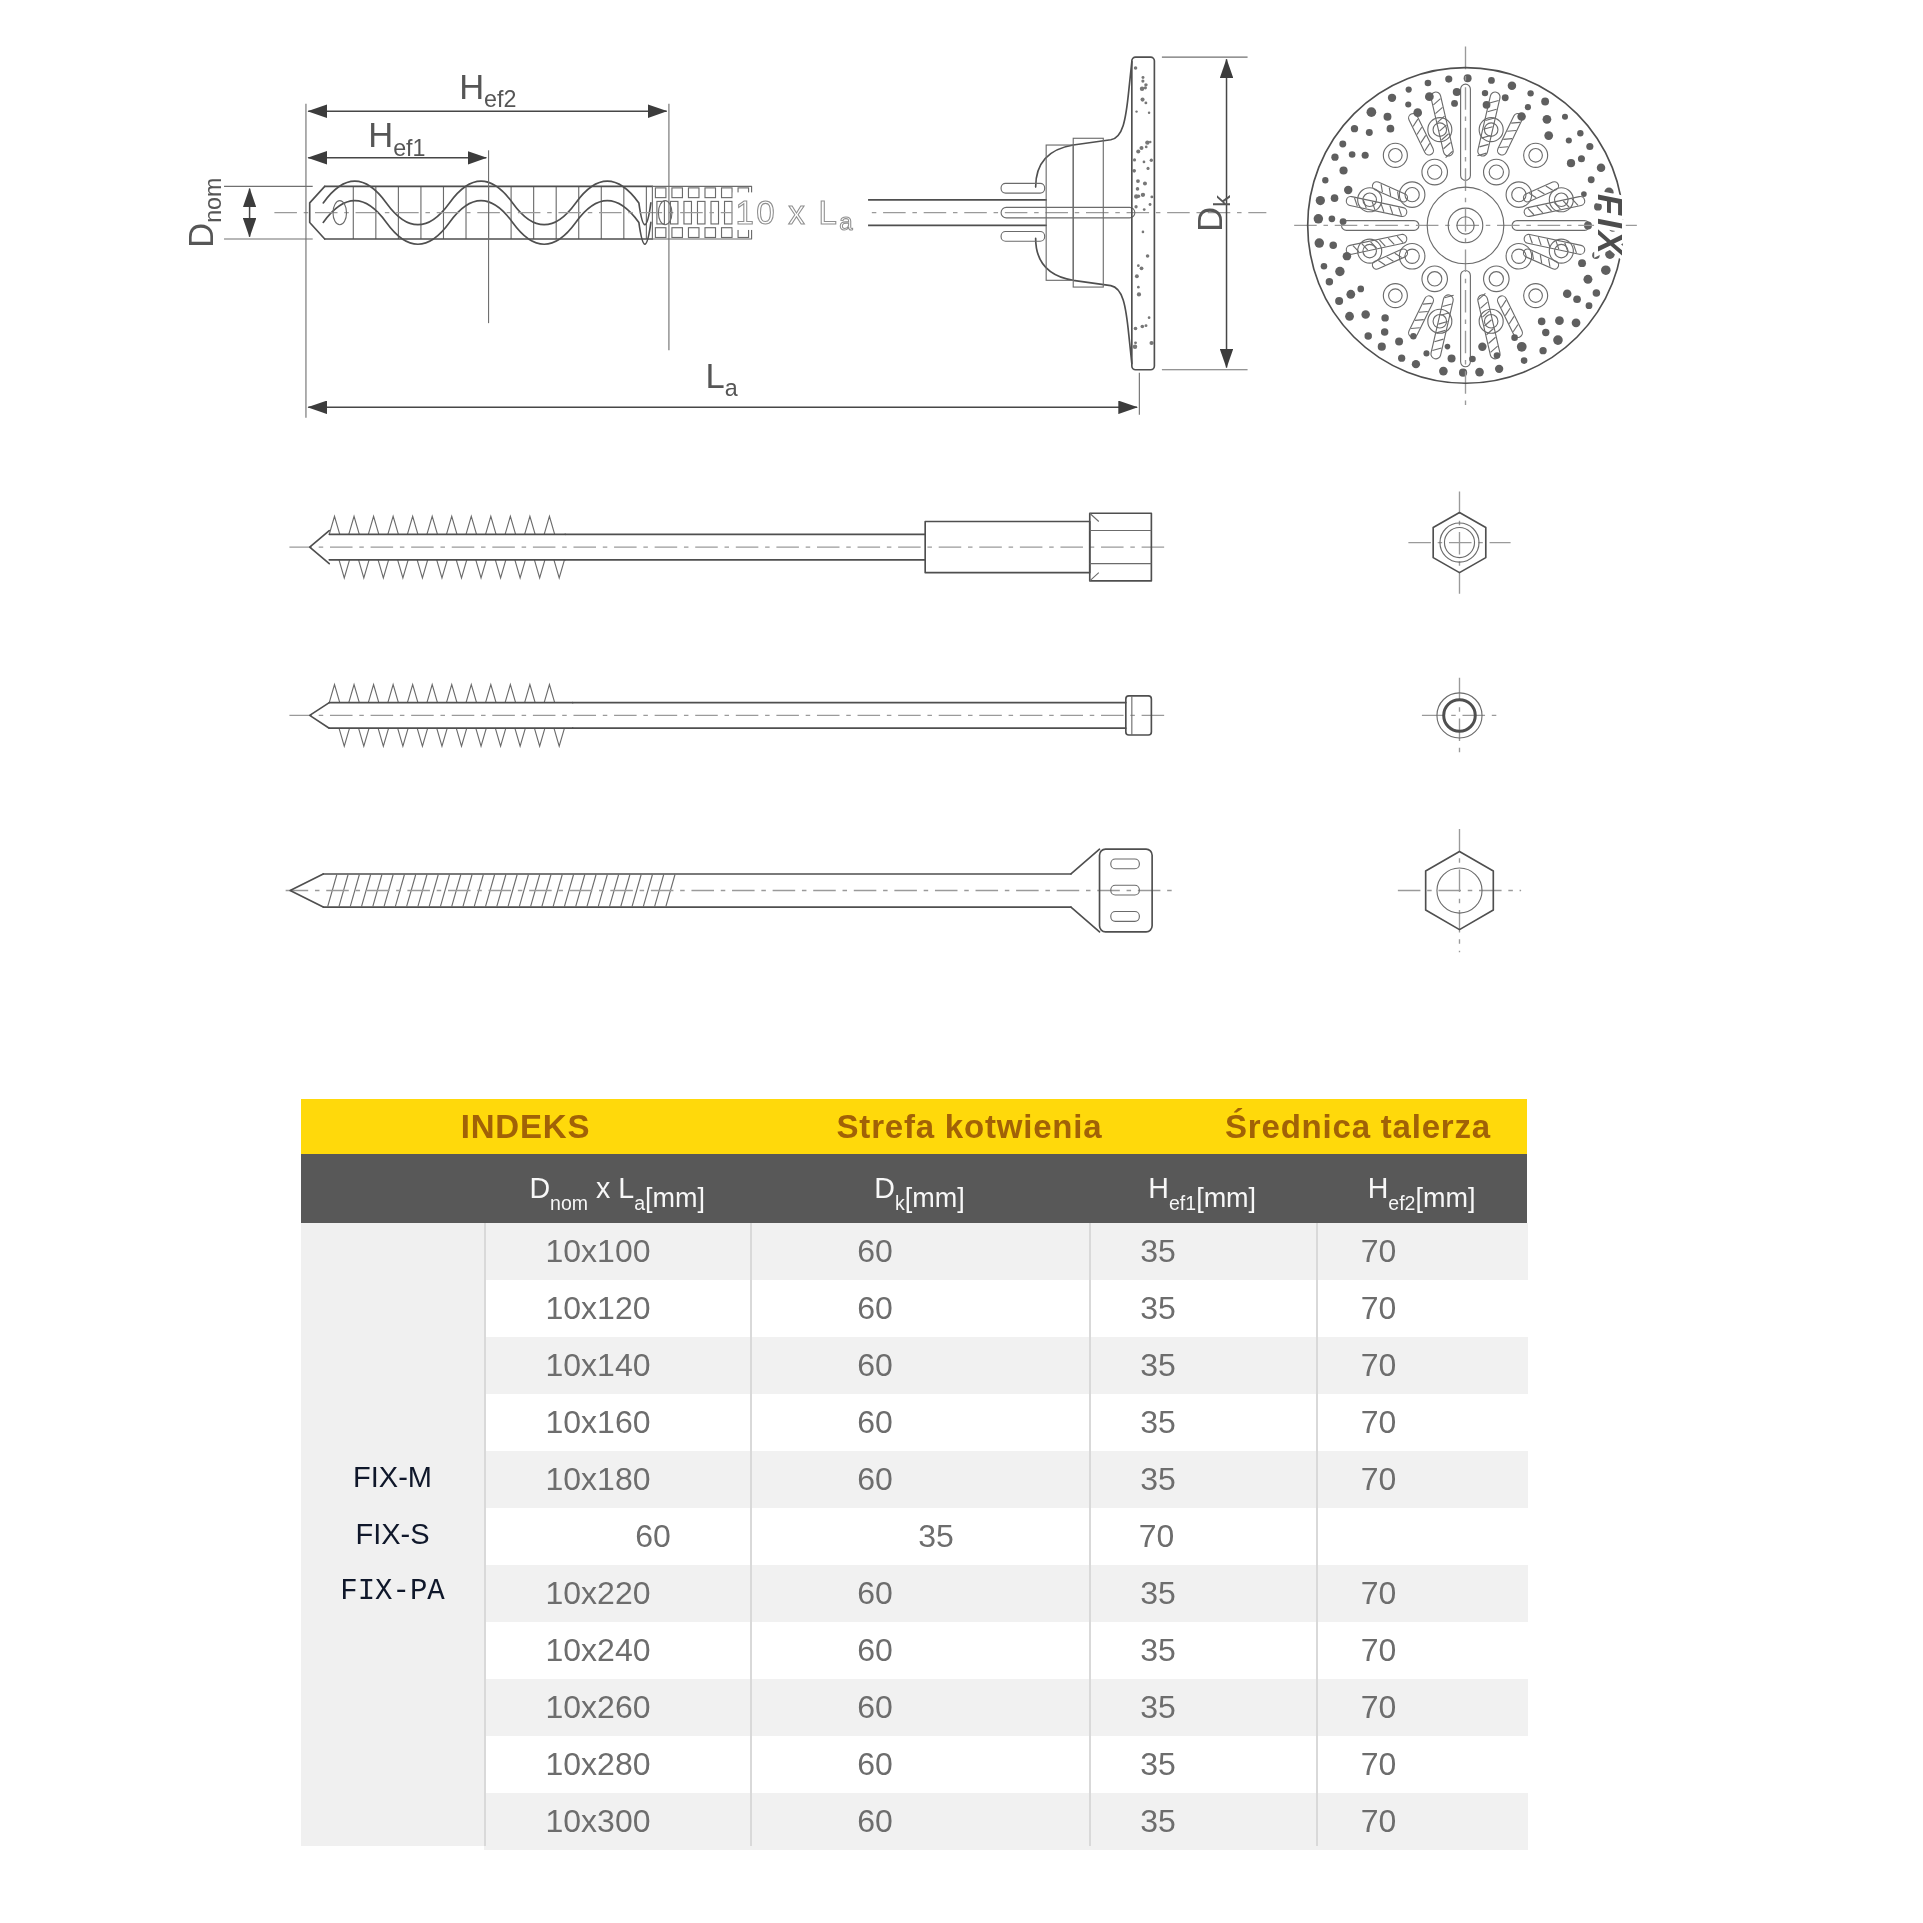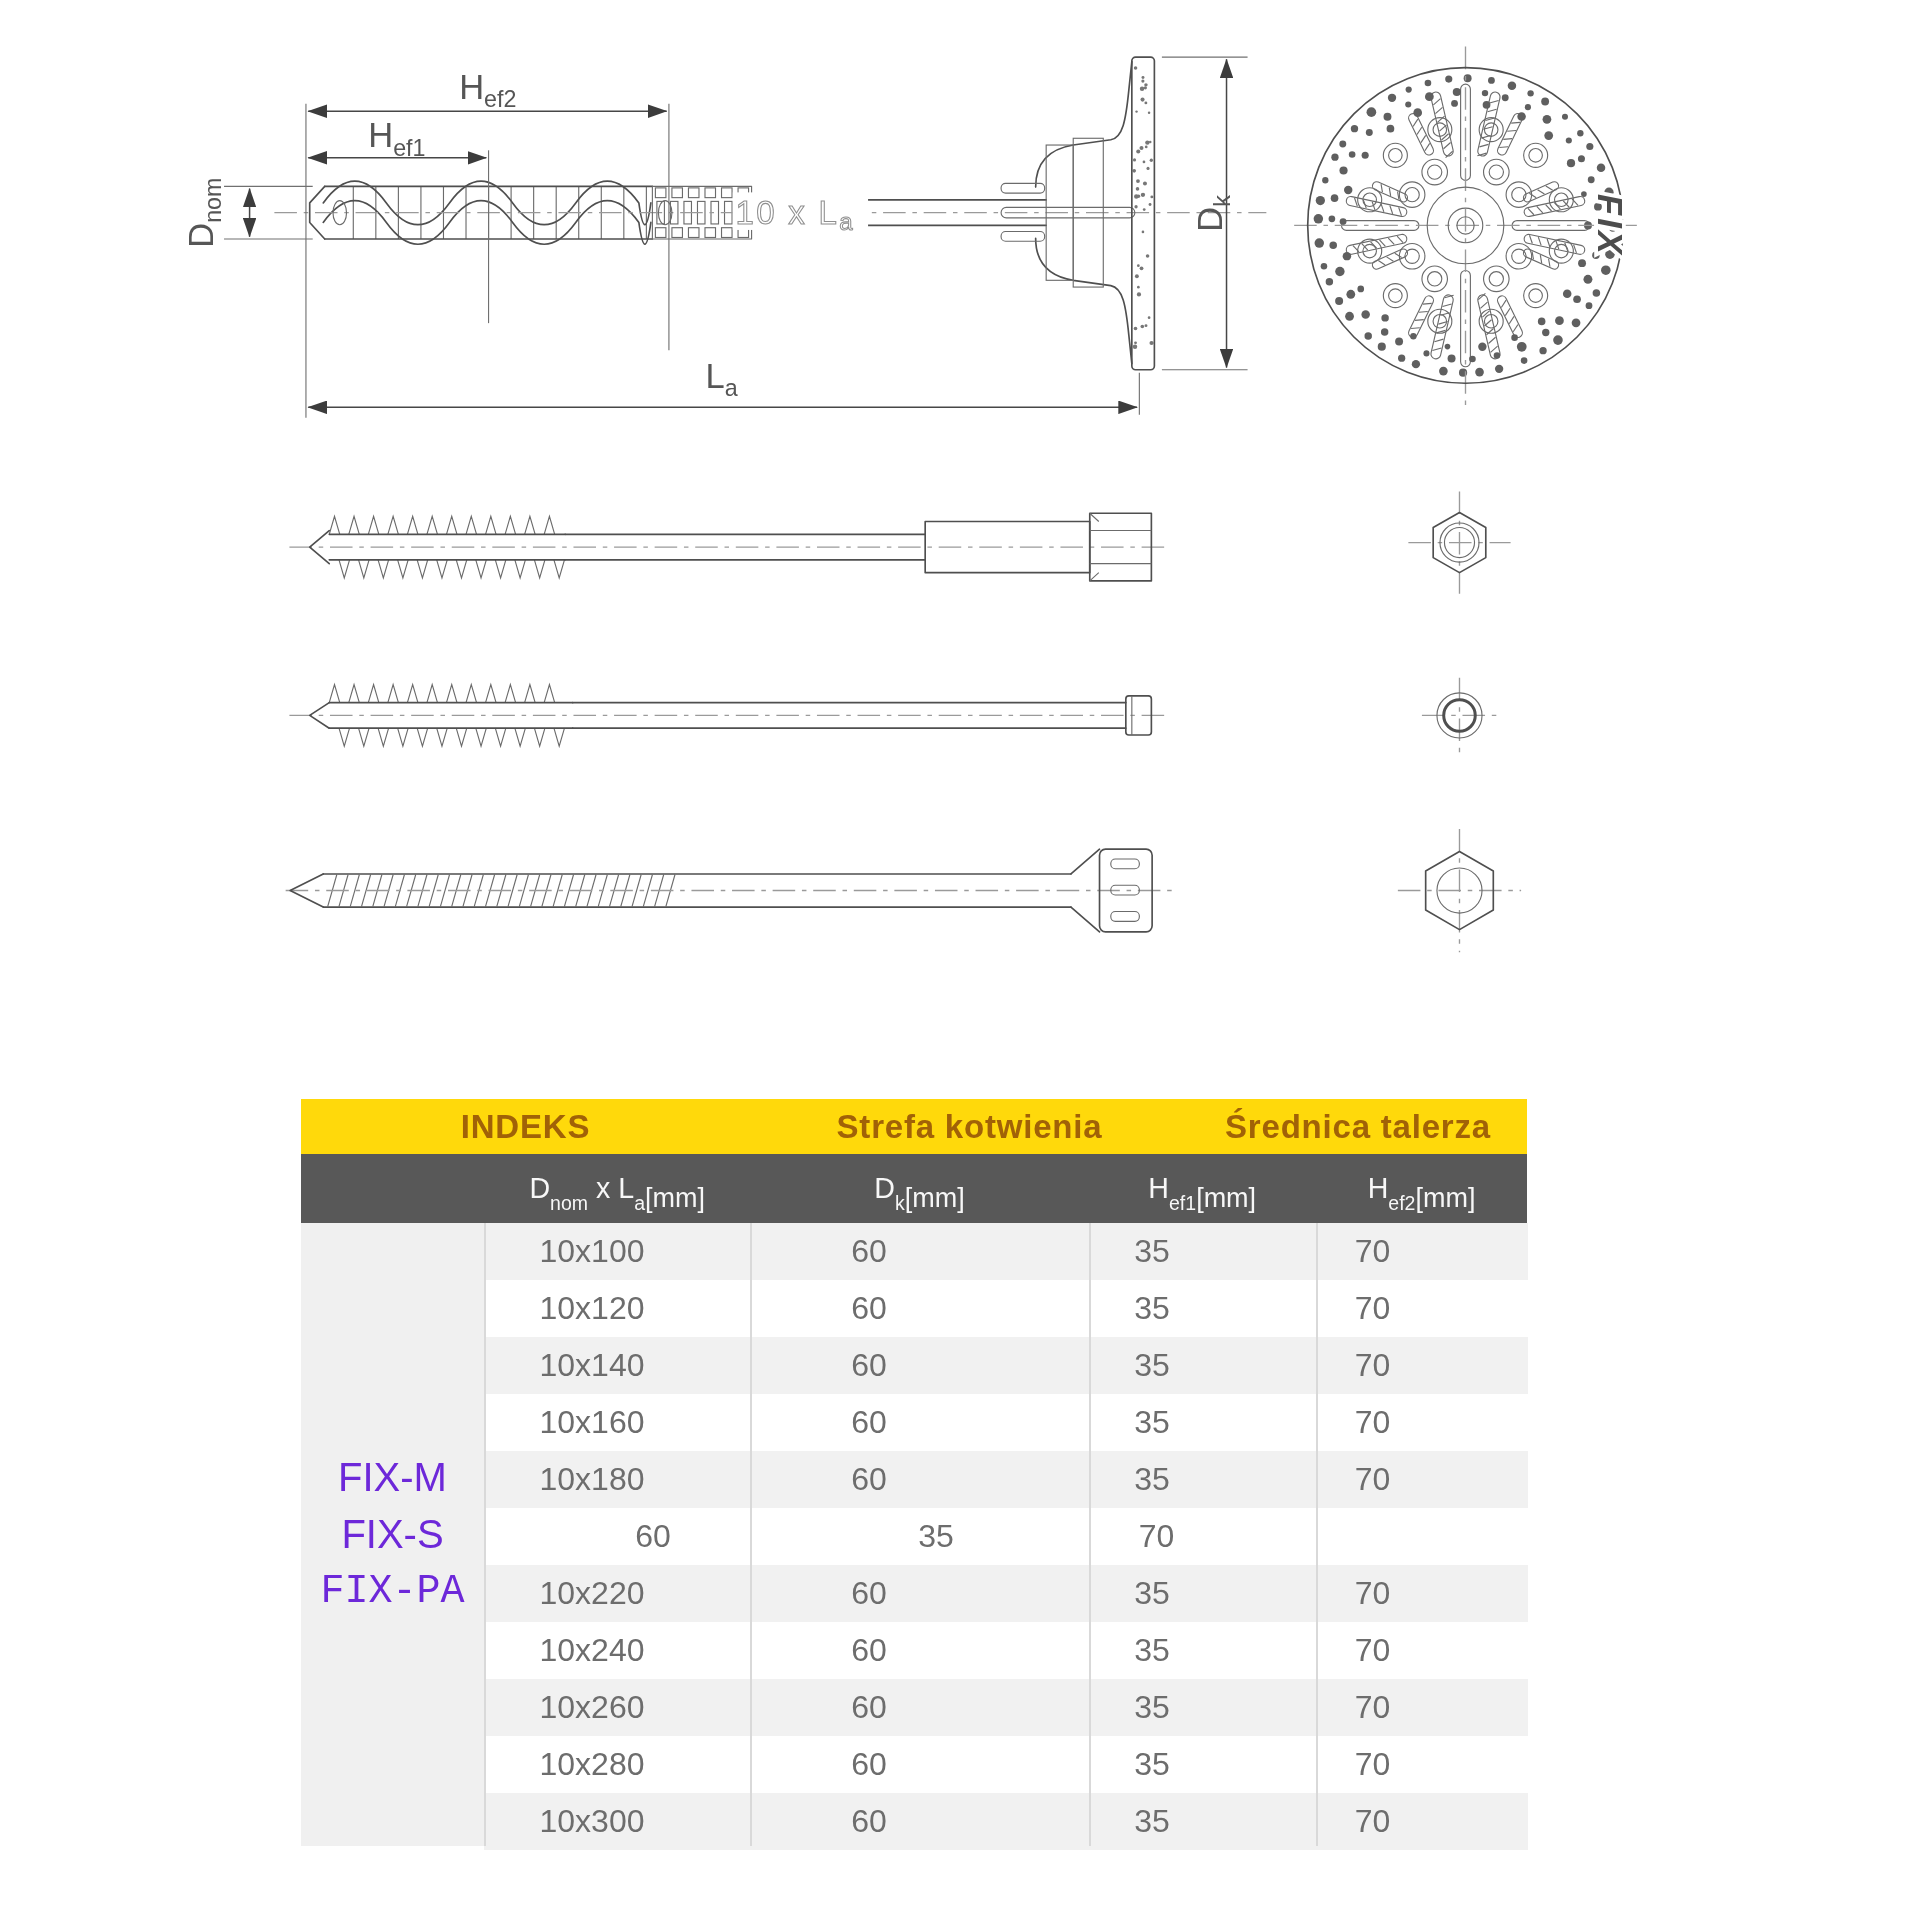--- a/index.html
+++ b/index.html
@@ -26,26 +26,26 @@
   .h0{width:449px;} .h1{width:338px;} .h2{width:439px;}
   .tsub{display:flex;height:69px;}
   .tsub .scell{display:flex;flex-direction:row;align-items:center;justify-content:center;line-height:1.05;}
   .s0{width:183px;} .s1{width:267px;} .s2{width:338px;} .s3{width:228px;} .s4{width:211px;}
   .tsub .l1{font-size:28.6px;}
   .tsub .l2{font-size:27px;margin-top:20px;}
   .tsub sub{font-size:19.5px;position:relative;top:4.5px;line-height:0;}
   .tbody{position:relative;height:623px;}
   .labelcol{position:absolute;left:0;top:0;width:183px;height:100%;background:#f0f0f0;}
   .plabel{position:absolute;left:0;width:100%;height:57px;display:flex;align-items:center;justify-content:center;
-     font-size:40px;color:#6d28d9;}
+     font-size:29px;color:#0f172a;}
   .rows{position:absolute;left:183px;top:0;width:1044px;height:100%;}
   .trow{display:flex;height:57px;}
   .trow.odd{background:#f1f1f1;}
   .cell{display:flex;align-items:center;justify-content:center;font-size:32px;color:#6d6d6d;}
-  .c-size{width:216px;} .c-dk{width:338px;} .c-hef1{width:228px;} .c-hef2{width:213px;}
+  .c-size{width:216px;padding-left:6px;} .c-dk{width:338px;} .c-hef1{width:228px;} .c-hef2{width:213px;}
   .vsep{position:absolute;top:0;width:1.5px;height:100%;background:#d9d9d9;}
 </style>
 </head>
 <body>
 
 <svg id="drawing" width="1924" height="1007" viewBox="0 0 2560 1340" style="position:absolute;left:0;top:0;">
   <defs>
     <marker id="arr" viewBox="0 0 13 9" refX="12.5" refY="4.5" markerWidth="13" markerHeight="9" orient="auto-start-reverse">
         <path d="M0,0 L13,4.5 L0,9 Z" fill="#3c3c3c"></path>
       </marker>

